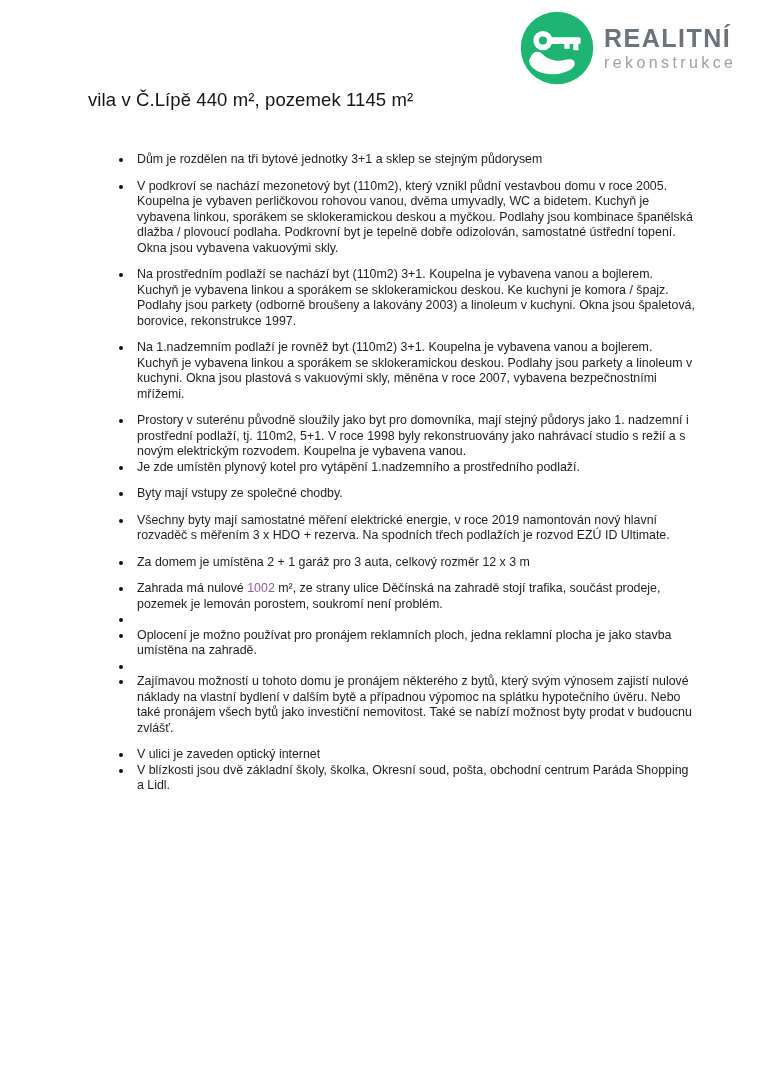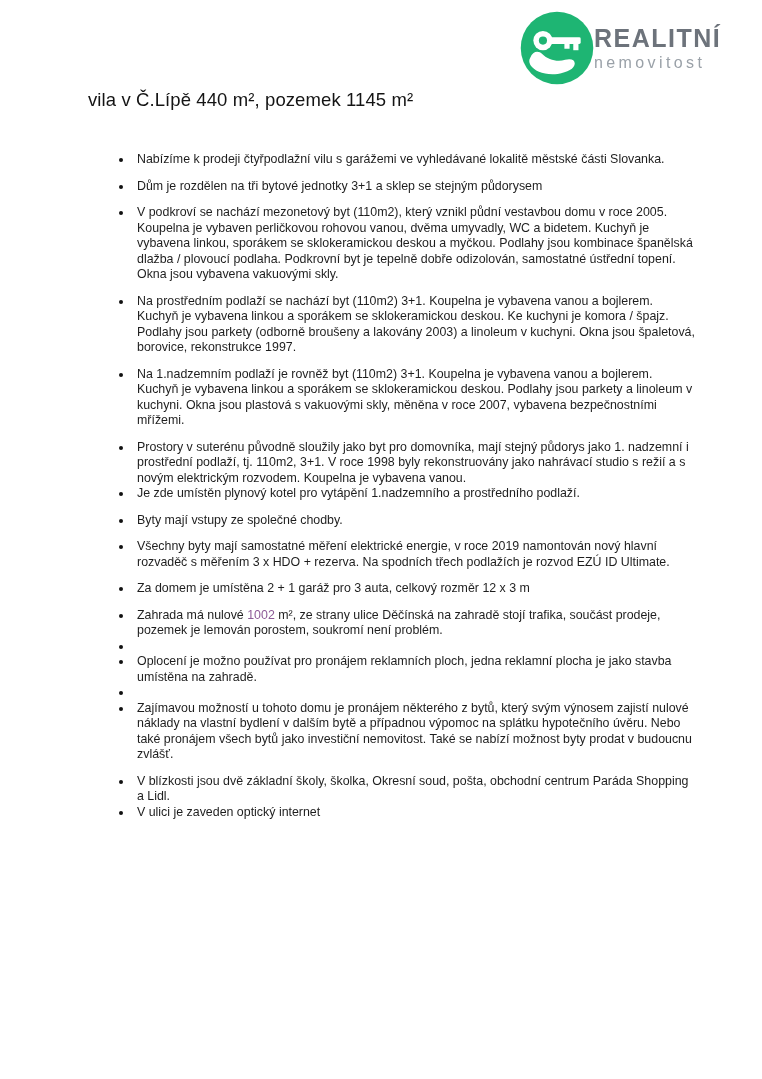--- a/index.html
+++ b/index.html
@@ -7,21 +7,21 @@
     position:relative;
     width:762px;height:1079px;
     background:#ffffff;
     font-family:"Liberation Sans",sans-serif;
     color:#1e1e1e;
     overflow:hidden;
   }
   
   .logo{
     position:absolute;left:520px;top:11px;
-    display:flex;align-items:center;
+    display:flex;align-items:center;gap:10px;
   }
   .logo-icon{width:74px;height:74px;display:block;}
   .brand{display:flex;flex-direction:column;line-height:1;}
   .brand-name{
     font-size:25px;font-weight:bold;color:#6d737b;letter-spacing:1.5px;
   }
   .brand-sub{
     font-size:16px;color:#9aa1a8;letter-spacing:3.4px;margin-top:4px;
   }
   
@@ -55,39 +55,38 @@
         <circle cx="31" cy="40" r="13"></circle>
         <circle cx="31" cy="40" r="5.5" fill="#1eb573"></circle>
         <rect x="41" y="35.5" width="41" height="9" rx="2"></rect>
         <rect x="60" y="44" width="7" height="7"></rect>
         <rect x="72" y="44" width="7" height="9"></rect>
       </g>
       <path fill="#ffffff" d="M14 63 c3 -9 11 -10 16 -5 c8 8 20 11 31 8 c8 -2 13 0 13 5 c0 7 -10 12 -23 14 c-17 2 -31 -3 -37 -12 c-2 -4 -2 -7 0 -10 z"></path>
     </svg>
     <div class="brand">
       <span class="brand-name">REALITNÍ</span>
-      <span class="brand-sub">nemovitost</span>
+      <span class="brand-sub">rekonstrukce</span>
     </div>
   </div>
 
   <h1 class="page-title">vila v Č.Lípě 440 m², pozemek 1145 m²</h1>
 
   <ul class="details">
-      <li><span>Nabízíme k prodeji čtyřpodlažní vilu s garážemi ve vyhledávané lokalitě městské části Slovanka.</span></li>
       <li><span>Dům je rozdělen na tři bytové jednotky 3+1 a sklep se stejným půdorysem</span></li>
       <li><span>V podkroví se nachází mezonetový byt (110m2), který vznikl půdní vestavbou domu v roce 2005.  Koupelna je vybaven perličkovou rohovou vanou, dvěma umyvadly, WC a bidetem. Kuchyň je vybavena linkou, sporákem se sklokeramickou deskou a myčkou. Podlahy jsou kombinace španělská dlažba / plovoucí podlaha. Podkrovní byt je tepelně dobře odizolován, samostatné ústřední topení. Okna jsou vybavena vakuovými skly.</span></li>
       <li><span>Na prostředním podlaží se nachází byt (110m2) 3+1. Koupelna je vybavena vanou a bojlerem. Kuchyň je vybavena linkou a sporákem se sklokeramickou deskou. Ke kuchyni je komora / špajz. Podlahy jsou parkety (odborně broušeny a lakovány 2003) a linoleum v kuchyni. Okna jsou špaletová, borovice, rekonstrukce 1997.</span></li>
       <li><span>Na 1.nadzemním podlaží je rovněž byt (110m2) 3+1. Koupelna je vybavena vanou a bojlerem. Kuchyň je vybavena linkou a sporákem se sklokeramickou deskou. Podlahy jsou parkety a linoleum v kuchyni. Okna jsou plastová s vakuovými skly, měněna v roce 2007, vybavena bezpečnostními mřížemi.</span></li>
-      <li class="tight"><span>Prostory v suterénu původně sloužily jako byt pro domovníka, mají stejný půdorys jako 1. nadzemní i prostřední podlaží, tj. 110m2, 3+1. V roce 1998 byly rekonstruovány jako nahrávací  studio s režií a s novým elektrickým rozvodem. Koupelna je vybavena vanou.</span></li>
+      <li class="tight"><span>Prostory v suterénu původně sloužily jako byt pro domovníka, mají stejný půdorys jako 1. nadzemní i prostřední podlaží, tj. 110m2, 5+1. V roce 1998 byly rekonstruovány jako nahrávací  studio s režií a s novým elektrickým rozvodem. Koupelna je vybavena vanou.</span></li>
       <li><span>Je zde umístěn plynový kotel pro vytápění 1.nadzemního a prostředního podlaží.</span></li>
       <li><span>Byty mají vstupy ze společné chodby.</span></li>
       <li><span>Všechny byty mají samostatné měření elektrické energie, v roce 2019 namontován nový hlavní rozvaděč s měřením 3 x HDO + rezerva. Na spodních třech podlažích je rozvod EZÚ ID Ultimate.</span></li>
       <li><span>Za domem je umístěna 2 + 1 garáž pro 3 auta, celkový rozměr 12 x 3 m</span></li>
       <li class="tight"><span>Zahrada má nulové </span><span class="hl">1002</span><span> m², ze strany ulice Děčínská na zahradě stojí trafika, součást prodeje, pozemek je lemován porostem, soukromí není problém.</span></li>
       <li class="tight"></li>
       <li class="tight"><span>Oplocení je možno používat pro pronájem reklamních ploch, jedna reklamní plocha je jako stavba umístěna na zahradě.</span></li>
       <li class="tight"></li>
       <li><span>Zajímavou možností u tohoto domu je pronájem některého z bytů, který svým výnosem zajistí nulové náklady na vlastní bydlení v dalším bytě a případnou výpomoc na splátku hypotečního úvěru. Nebo také pronájem všech bytů jako investiční nemovitost. Také se nabízí možnost byty prodat v budoucnu zvlášť.</span></li>
+      <li class="tight"><span>V ulici je zaveden optický internet</span></li>
       <li class="tight"><span>V blízkosti jsou dvě základní školy, školka, Okresní soud, pošta, obchodní centrum Paráda Shopping a Lidl.</span></li>
-      <li class="tight"><span>V ulici je zaveden optický internet</span></li>
     </ul>
 
 </div>
 
 </body></html>

